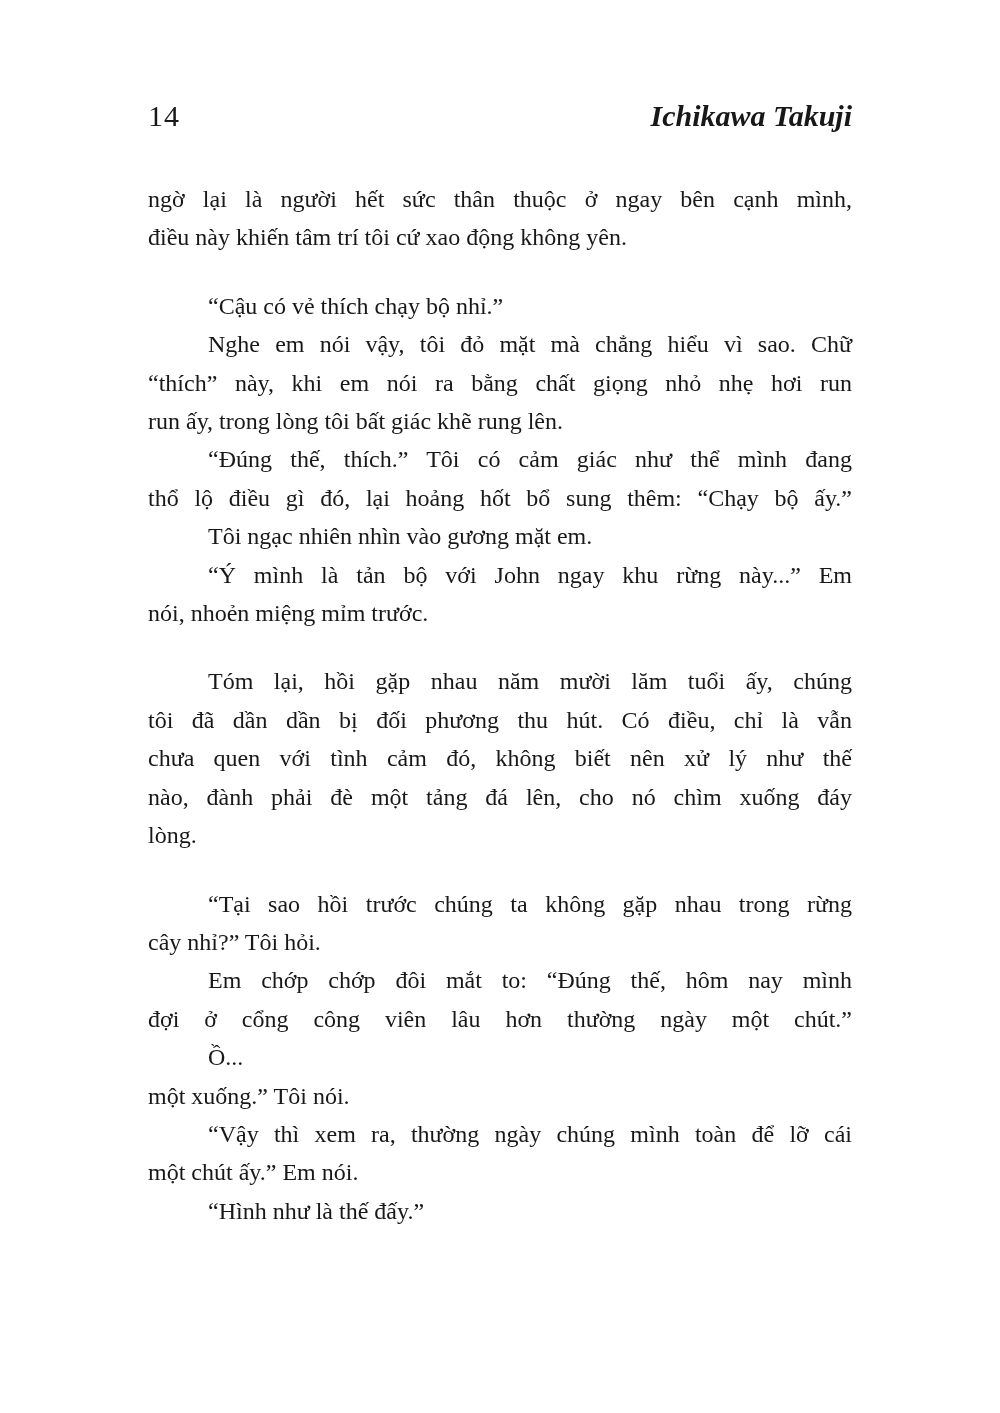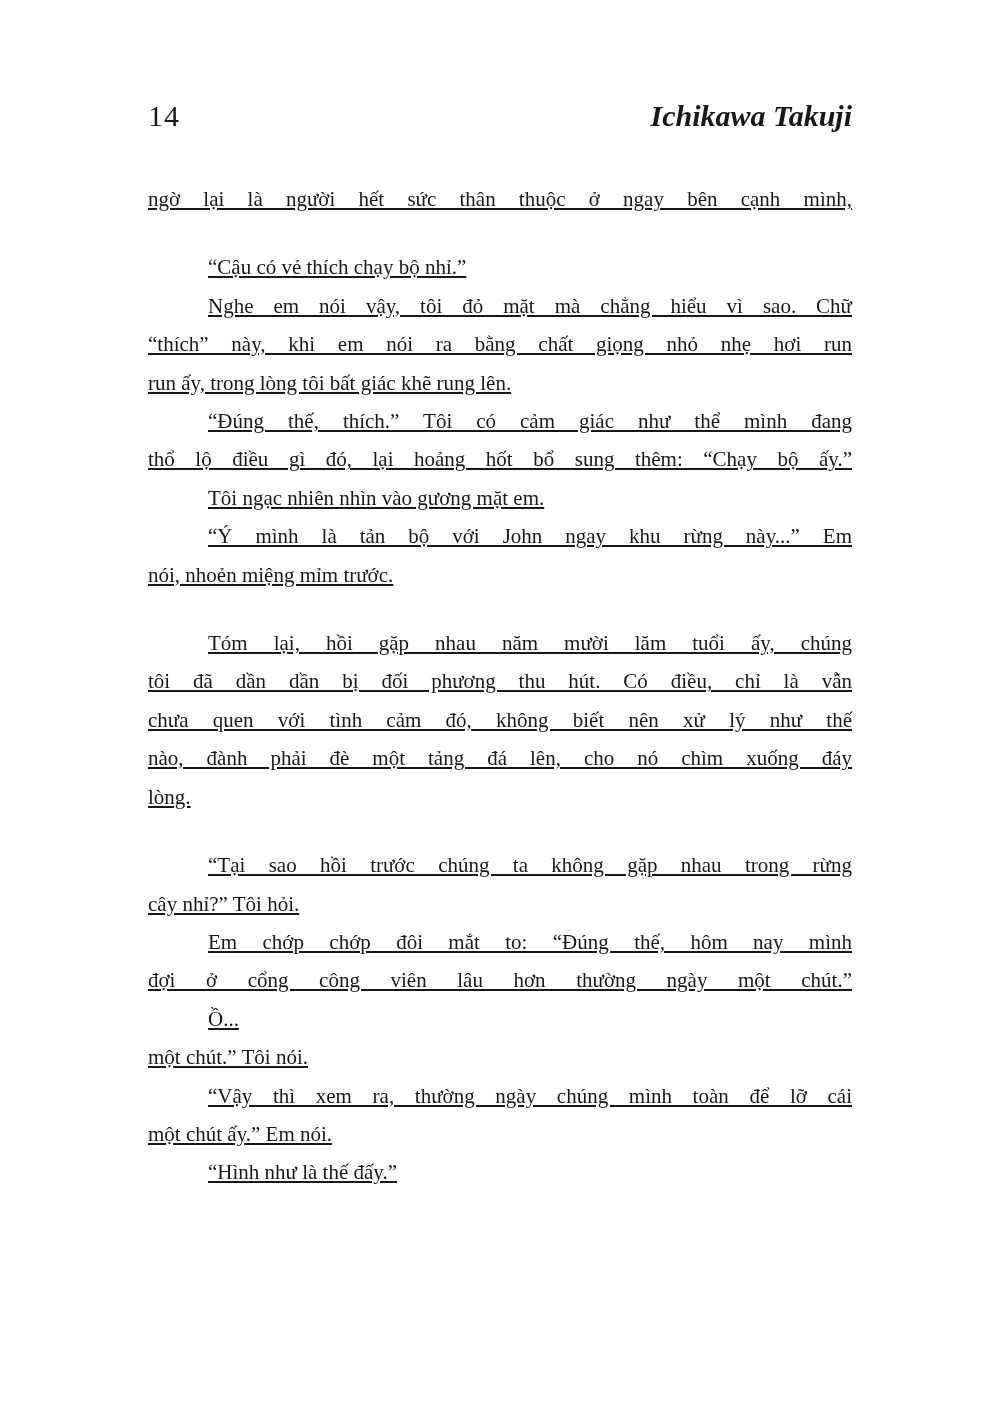--- a/index.html
+++ b/index.html
@@ -32,62 +32,62 @@
     font-style: italic;
     font-weight: bold;
   }
   .text-column {
     position: absolute;
     top: 180px;
     left: 148px;
     width: 704px;
   }
   .line {
-    font-size: 21px;
+    font-size: 24px;
     line-height: 38.4px;
     text-align: justify;
     text-align-last: justify;
     text-justify: inter-word;
     white-space: normal;
-    text-decoration: underline;
   }
   .line.last { text-align-last: left; }
   .line.indent { text-indent: 60px; }
   .line.gap { margin-top: 30px; }
 </style>
 </head>
 <body>
 
 <div class="page">
 
   <div class="running-header">
     <span class="page-number">14</span>
     <span class="running-head">Ichikawa Takuji</span>
   </div>
 
   <div class="text-column">
       <div class="line">ngờ lại là người hết sức thân thuộc ở ngay bên cạnh mình,</div>
+      <div class="line last">điều này khiến tâm trí tôi cứ xao động không yên.</div>
       <div class="line indent last gap">“Cậu có vẻ thích chạy bộ nhỉ.”</div>
       <div class="line indent">Nghe em nói vậy, tôi đỏ mặt mà chẳng hiểu vì sao. Chữ</div>
       <div class="line">“thích” này, khi em nói ra bằng chất giọng nhỏ nhẹ hơi run</div>
       <div class="line last">run ấy, trong lòng tôi bất giác khẽ rung lên.</div>
       <div class="line indent">“Đúng thế, thích.” Tôi có cảm giác như thể mình đang</div>
       <div class="line">thổ lộ điều gì đó, lại hoảng hốt bổ sung thêm: “Chạy bộ ấy.”</div>
       <div class="line indent last">Tôi ngạc nhiên nhìn vào gương mặt em.</div>
       <div class="line indent">“Ý mình là tản bộ với John ngay khu rừng này...” Em</div>
       <div class="line last">nói, nhoẻn miệng mỉm trước.</div>
       <div class="line indent gap">Tóm lại, hồi gặp nhau năm mười lăm tuổi ấy, chúng</div>
       <div class="line">tôi đã dần dần bị đối phương thu hút. Có điều, chỉ là vẫn</div>
       <div class="line">chưa quen với tình cảm đó, không biết nên xử lý như thế</div>
       <div class="line">nào, đành phải đè một tảng đá lên, cho nó chìm xuống đáy</div>
       <div class="line last">lòng.</div>
       <div class="line indent gap">“Tại sao hồi trước chúng ta không gặp nhau trong rừng</div>
       <div class="line last">cây nhỉ?” Tôi hỏi.</div>
       <div class="line indent">Em chớp chớp đôi mắt to: “Đúng thế, hôm nay mình</div>
       <div class="line">đợi ở cổng công viên lâu hơn thường ngày một chút.”</div>
       <div class="line indent last">Ồ...</div>
-      <div class="line last">một chút.” Tôi nói.</div>
+      <div class="line last">một xuống.” Tôi nói.</div>
       <div class="line indent">“Vậy thì xem ra, thường ngày chúng mình toàn để lỡ cái</div>
       <div class="line last">một chút ấy.” Em nói.</div>
       <div class="line indent last">“Hình như là thế đấy.”</div>
     </div>
 
 </div>
 
 </body></html>

